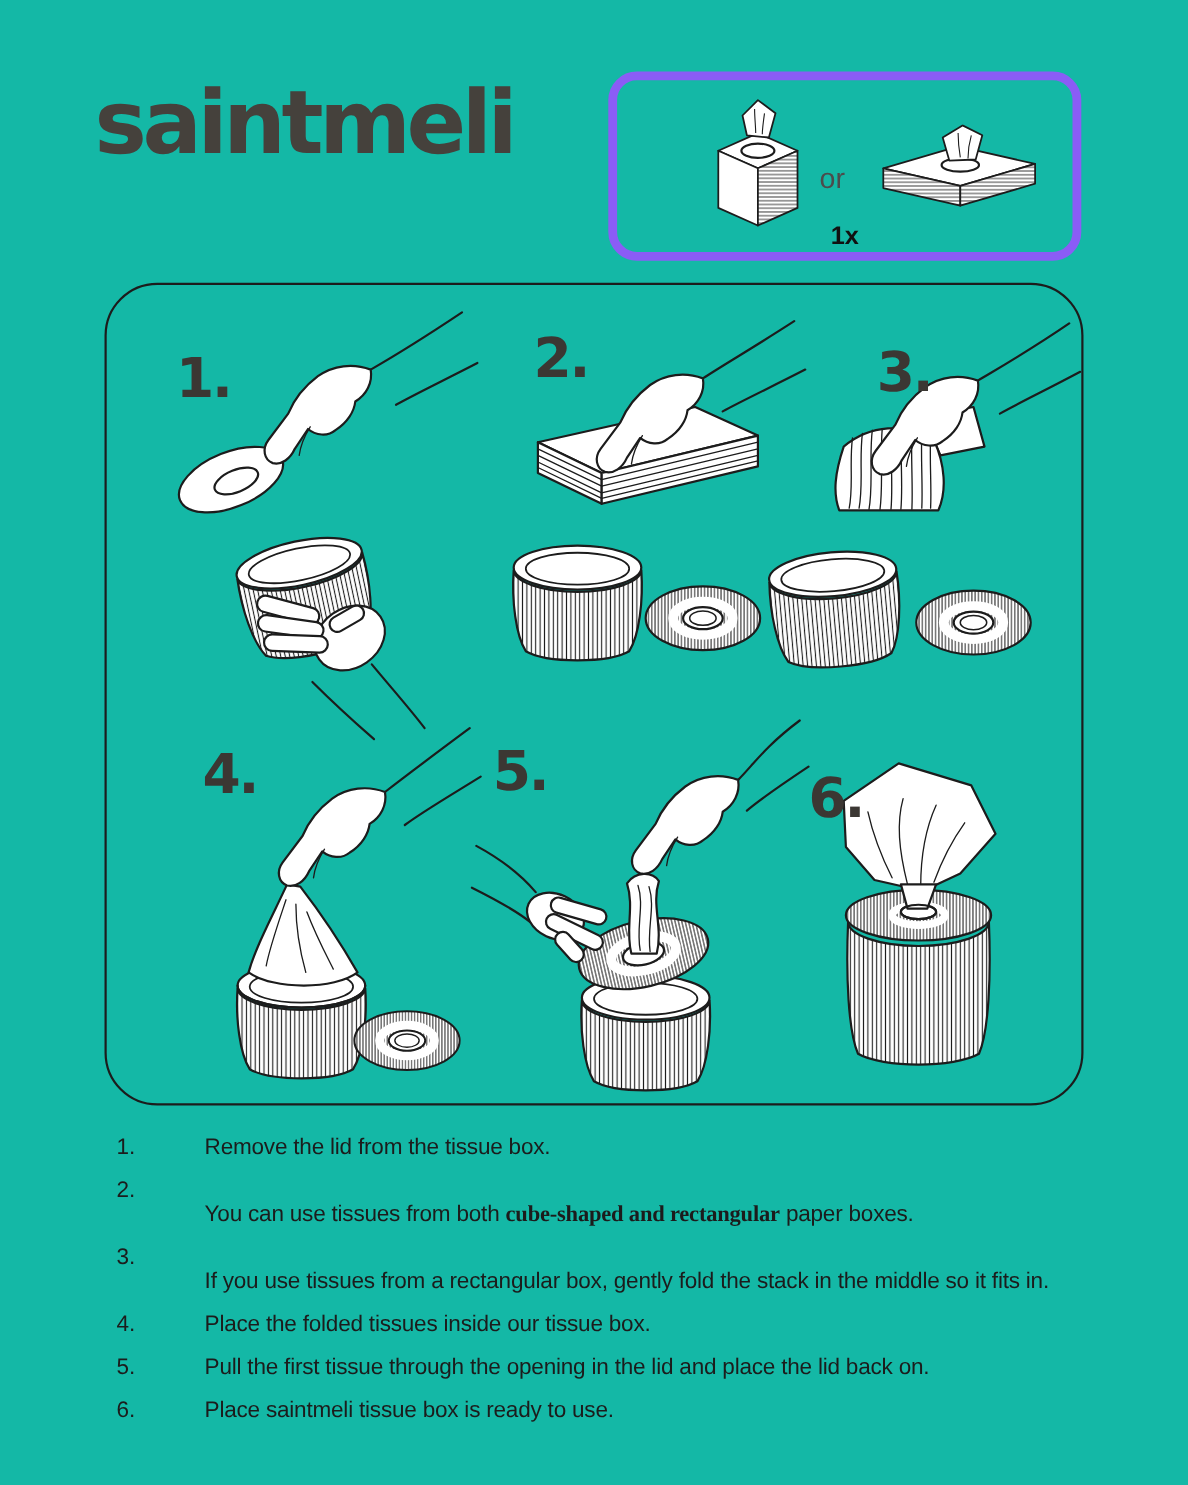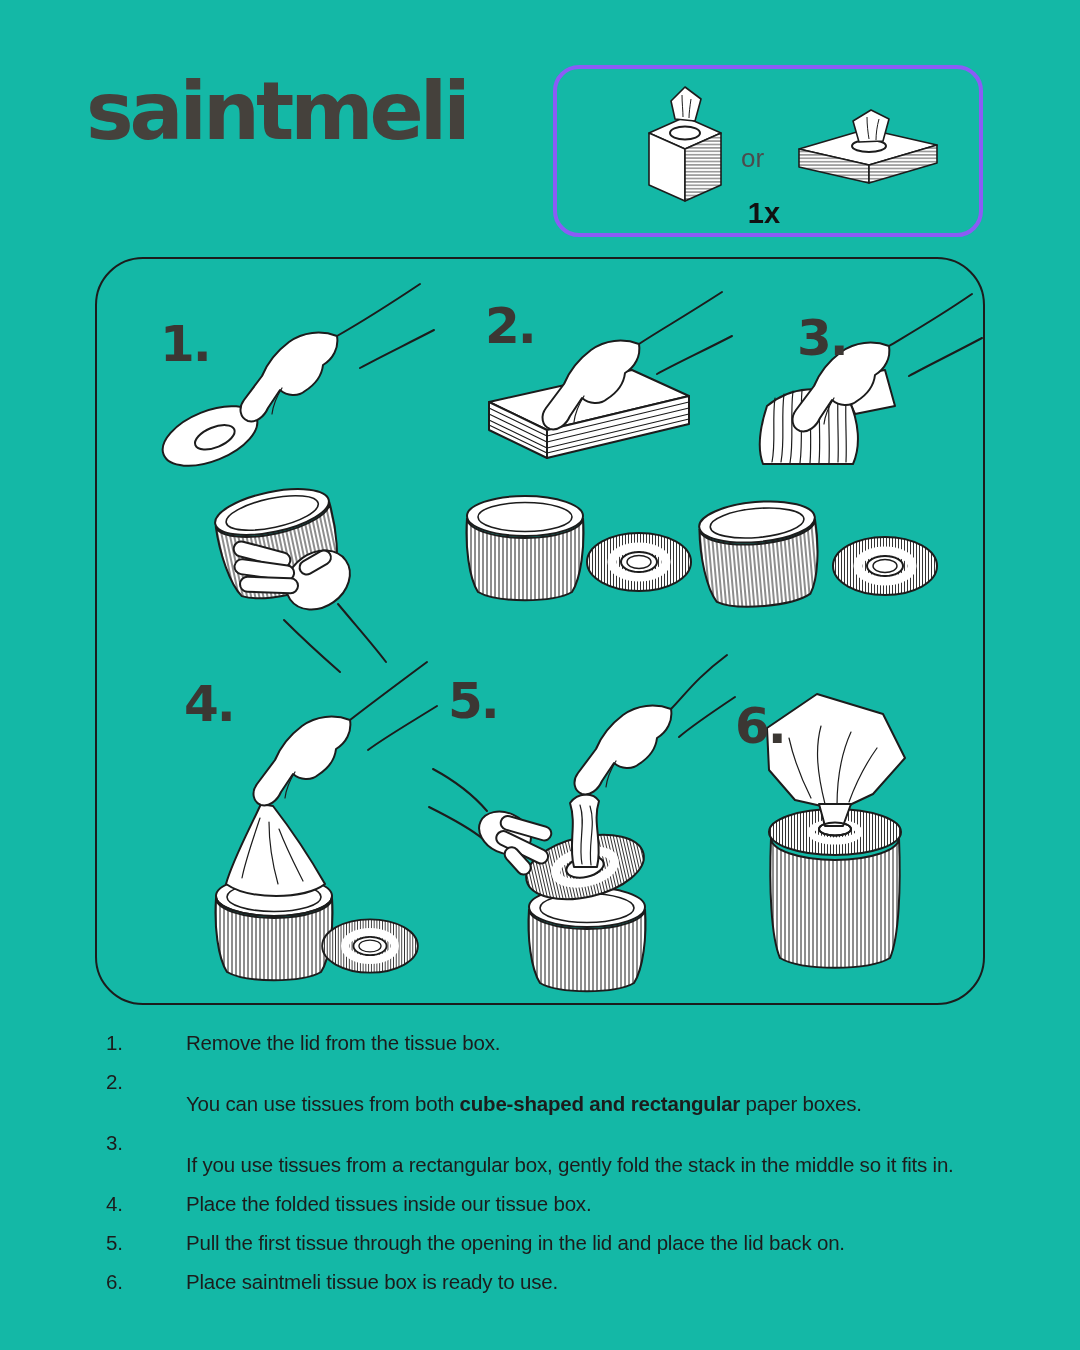--- a/index.html
+++ b/index.html
@@ -4,43 +4,43 @@
 <style>
   html,body{margin:0;padding:0;background:#fff;}
   .page{position:relative;width:1080px;height:1350px;background:#14b8a6;overflow:hidden;
         font-family:"Liberation Sans",sans-serif;color:#1c1c1c;}
   
   .logo{position:absolute;left:86px;top:72px;font-family:"DejaVu Sans",sans-serif;
         font-weight:800;font-size:80px;line-height:1;letter-spacing:-4px;color:#45413c;}
   .subtitle{position:absolute;left:108px;top:163px;font-size:29px;color:#57534e;letter-spacing:0.2px;}
   
   .compat{position:absolute;left:553px;top:65px;width:430px;height:172px;
-          border:4px solid #8b5cf6;border-radius:26px;box-sizing:border-box;}
+          border:8px solid #8b5cf6;border-radius:26px;box-sizing:border-box;}
   .compat .cube-ic{position:absolute;left:78px;top:16px;}
   .compat .rect-ic{position:absolute;left:236px;top:40px;}
   .compat .or{position:absolute;left:184px;top:74px;font-size:26px;color:#4c4c4c;}
   .compat .qty{position:absolute;left:172px;top:128px;width:70px;text-align:center;
-               font-weight:bold;font-size:29px;color:#111;}
+               font-weight:bold;font-size:23px;color:#111;}
   
   .panel{position:absolute;left:95px;top:257px;width:890px;height:748px;
          border:2px solid #1c1c1c;border-radius:48px;box-sizing:border-box;overflow:hidden;}
   .stepnum{position:absolute;font-family:"DejaVu Sans",sans-serif;font-weight:800;
            font-size:50px;letter-spacing:-2px;color:#3b3733;z-index:3;line-height:1;}
   .panel svg{position:absolute;z-index:1;}
   
   .ln{fill:none;stroke:#1c1c1c;stroke-width:2;stroke-linecap:round;}
   .thin{stroke-width:1.2;}
   .sh{fill:#fff;stroke:#1c1c1c;stroke-width:2;stroke-linejoin:round;stroke-linecap:round;}
   
   .instructions{position:absolute;left:106px;top:1032px;width:910px;list-style:none;margin:0;padding:0;}
   .instructions li{display:grid;grid-template-columns:44px 1fr;font-size:20.5px;
                    line-height:22px;margin-bottom:17px;letter-spacing:-0.2px;color:#1c1c1c;}
   .instructions .inum{grid-column:1;}
   .instructions .itext{grid-column:2;margin-left:36px;}
-  .instructions b{font-weight:bold;}
+  .instructions b{font-weight:bold;font-family:Liberation Serif, serif;}
 </style>
 </head>
 <body>
 
 <div class="page">
 
   <svg width="0" height="0" style="position:absolute" aria-hidden="true">
     <defs>
       <pattern id="ribs" patternUnits="userSpaceOnUse" width="4" height="10">
         <rect width="4" height="10" fill="#fff"></rect>

